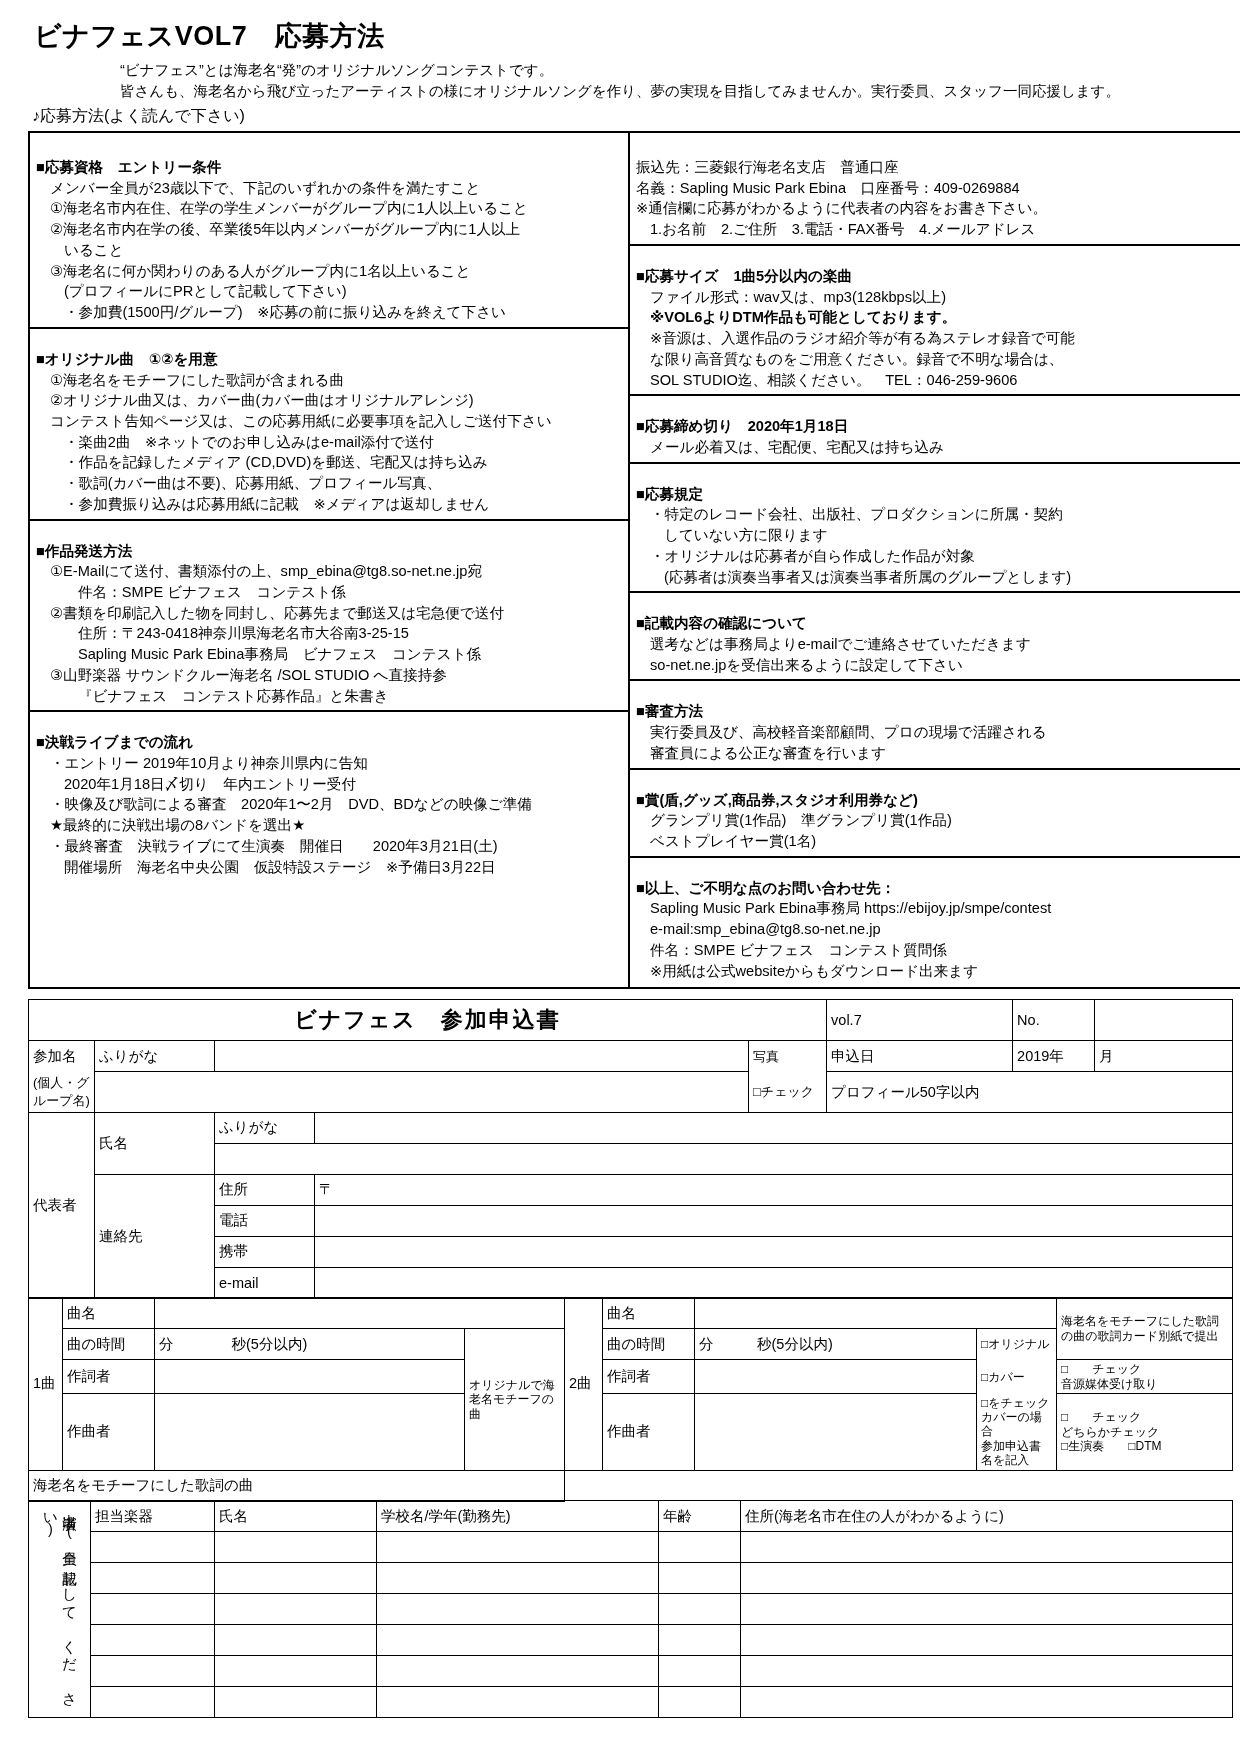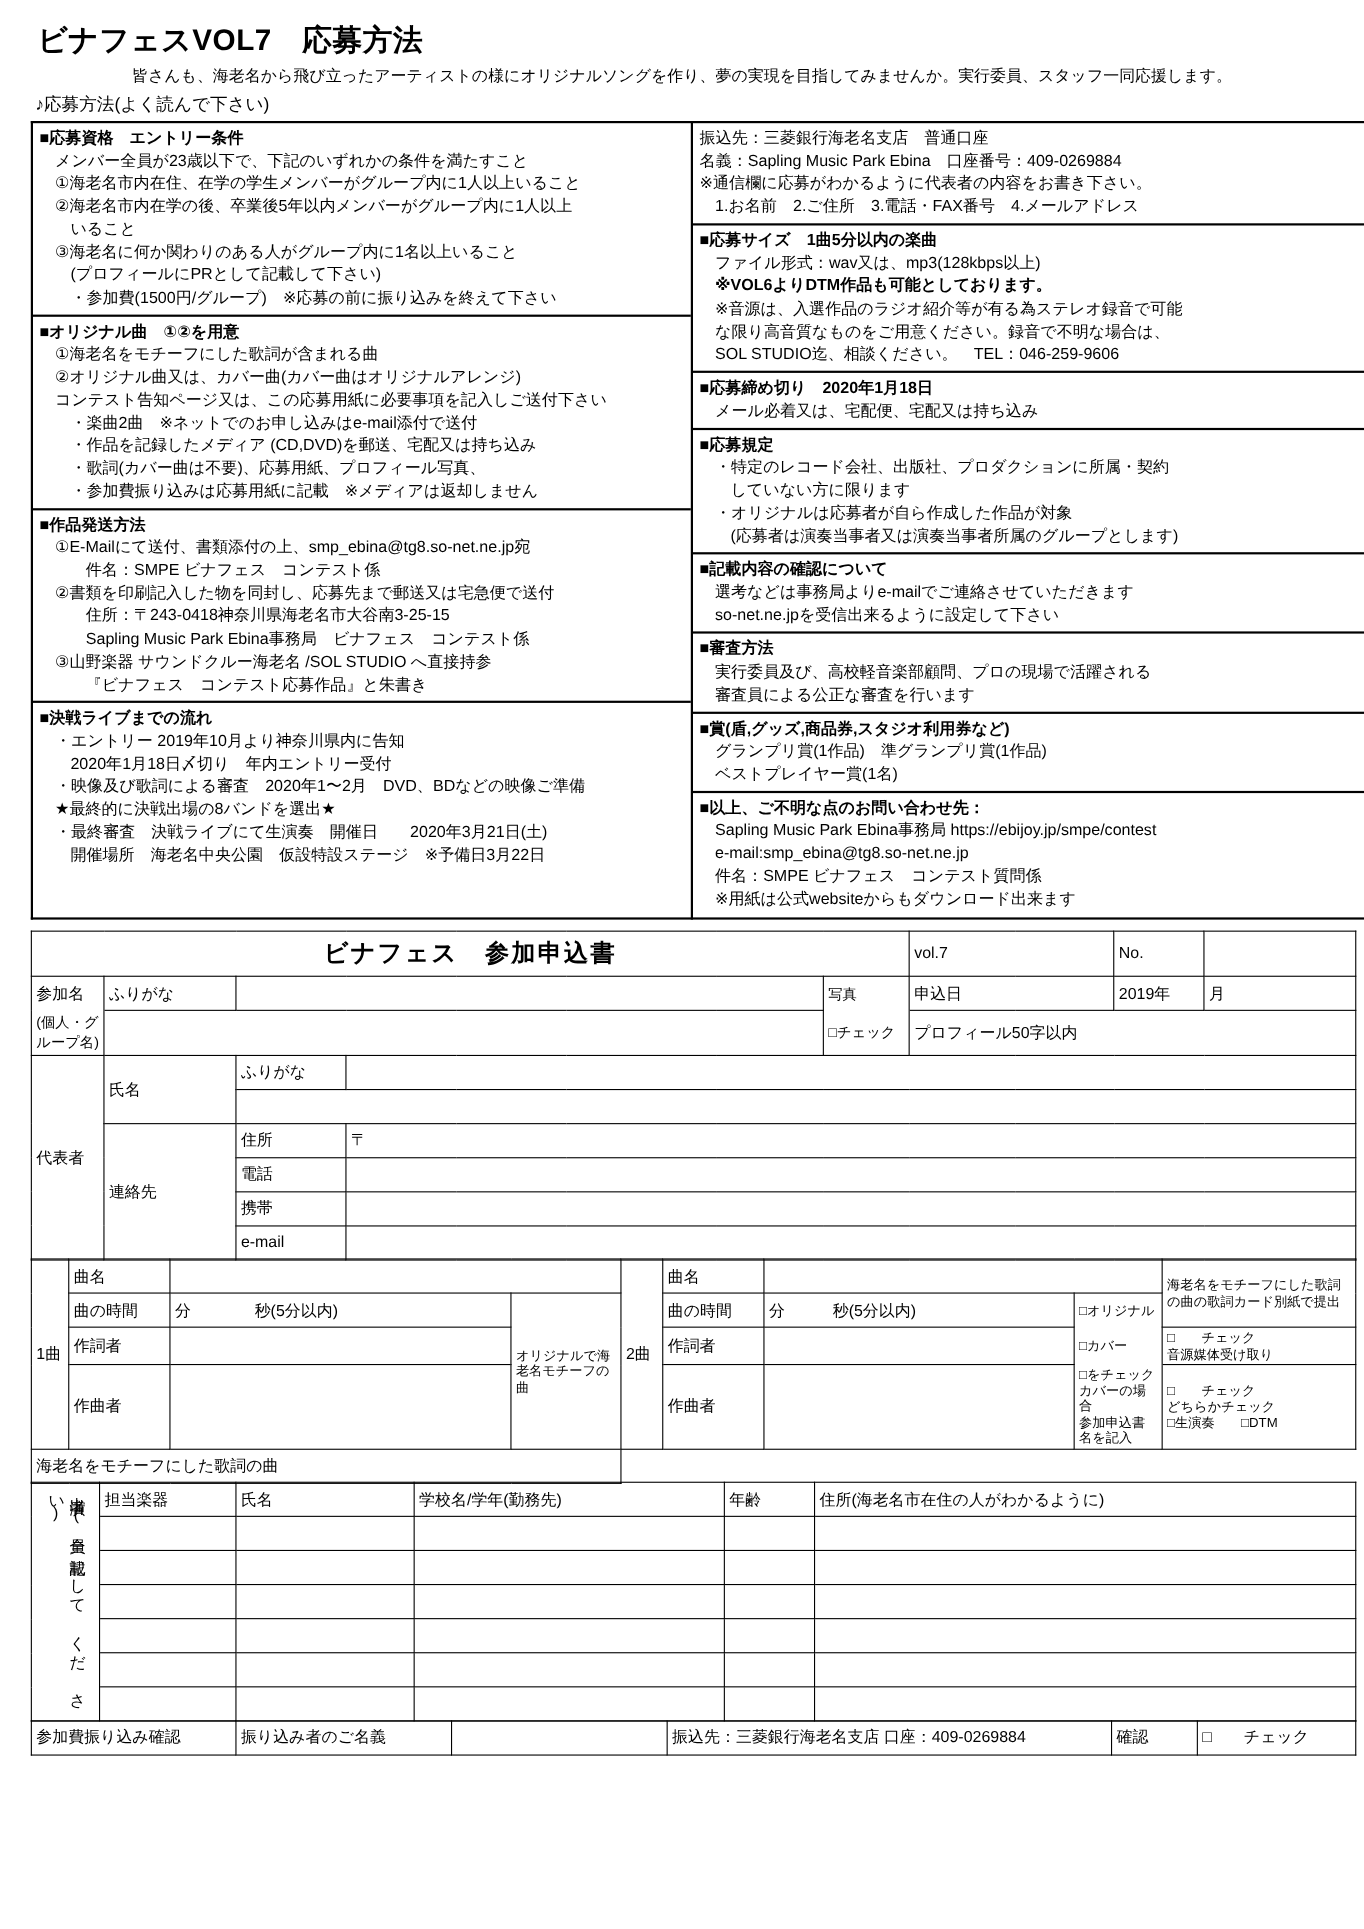--- a/index.html
+++ b/index.html
@@ -7,21 +7,21 @@
   .page{width:1240px;height:1754px;position:relative;box-sizing:border-box;padding:14px 18px 0 28px;}
   .title{font-size:27px;font-weight:bold;letter-spacing:0.5px;margin:4px 0 6px 6px;}
   .intro{margin-left:92px;font-size:14.5px;line-height:1.45;}
   .intro div{white-space:nowrap;}
   .howto{font-size:16px;margin:4px 0 4px 4px;font-weight:normal;}
   
   .maintable{width:1204px;border:2px solid #000;border-collapse:collapse;table-layout:fixed;}
   .maintable>tbody>tr>td{border:2px solid #000;vertical-align:top;padding:4px 6px 6px 6px;}
   .colL{width:586px;}
   .colR{width:614px;}
-  .blk{font-size:14.6px;line-height:1.42;}
+  .blk{font-size:14.6px;line-height:1.42;margin-top:20px;}
   .blk .h{font-weight:bold;}
   .blk p{margin:0;white-space:nowrap;}
   .i1{padding-left:14px;}
   .i2{padding-left:28px;}
   .i3{padding-left:42px;}
   .sep{border-top:2px solid #000;margin:4px -6px;}
   .bold{font-weight:bold;}
   
   .formwrap{margin-top:10px;}
   table.f{border-collapse:collapse;table-layout:fixed;width:1204px;font-size:14.5px;}
@@ -38,20 +38,21 @@
   .tall{height:44px;}
 </style>
 </head>
 <body>
 
 <div class="page">
 
   <div class="title">ビナフェスVOL7　応募方法</div>
 
   <div class="intro">
+    <div>“ビナフェス”とは海老名“発”のオリジナルソングコンテストです。</div>
     <div>皆さんも、海老名から飛び立ったアーティストの様にオリジナルソングを作り、夢の実現を目指してみませんか。実行委員、スタッフ一同応援します。</div>
   </div>
 
   <div class="howto">♪応募方法(よく読んで下さい)</div>
 
   <table class="maintable">
     <tbody>
         <tr>
       <td class="colL">
         <div class="blk">
@@ -356,34 +357,14 @@
       <tr>
             <td class="tall"></td>
             <td></td>
             <td></td>
             <td></td>
             <td></td>
           </tr>
     </tbody>
       </table>
 
-    <table class="f" style="margin-top:-1.5px">
-      <colgroup>
-        <col style="width:186px">
-          <col style="width:196px">
-          <col style="width:196px">
-        <col style="width:404px">
-          <col style="width:78px">
-          <col style="width:144px">
-      </colgroup>
-      <tbody>
-          <tr>
-        <td class="ctr tall">参加費振り込み確認</td>
-        <td class="ctr">振り込み者のご名義</td>
-        <td></td>
-        <td class="ctr">振込先：三菱銀行海老名支店 口座：409-0269884</td>
-        <td class="ctr">確認</td>
-        <td class="ctr">□　　チェック</td>
-      </tr>
-    </tbody>
-      </table>
   </div>
 </div>
 
 </body></html>

